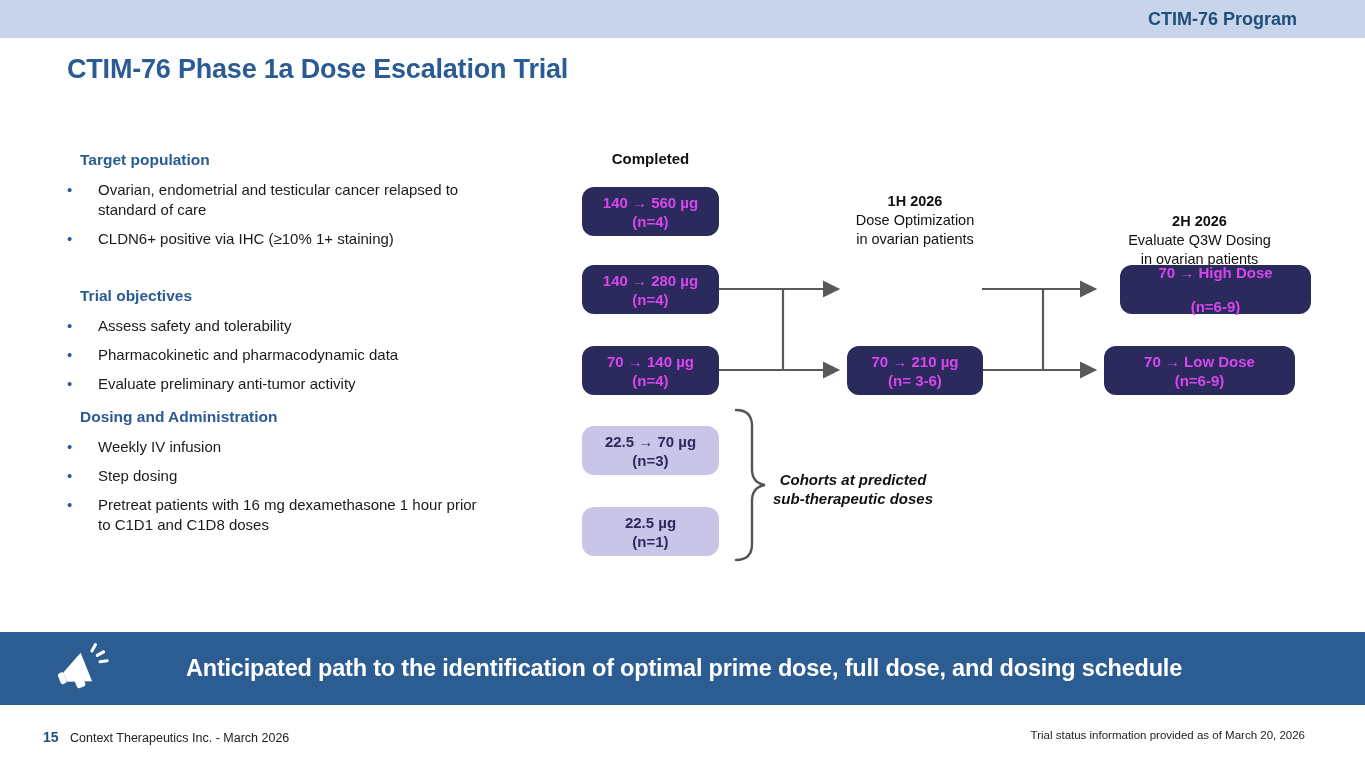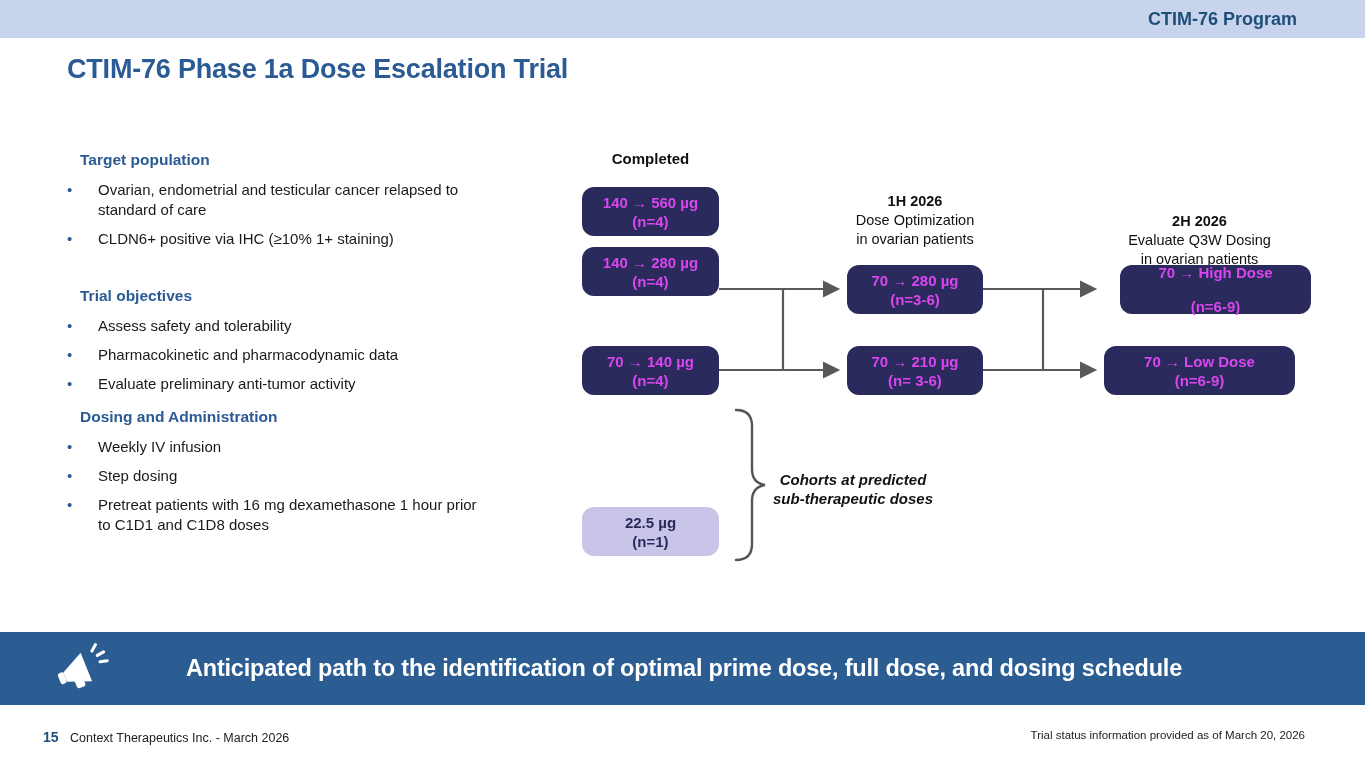--- a/index.html
+++ b/index.html
@@ -146,38 +146,38 @@
   <div class="colhead" style="left:1094px; top:192px; width:211px;margin-top:20px;">
     <div class="l1">2H 2026</div>
     <div>Evaluate Q3W Dosing</div>
     <div>in ovarian patients</div>
   </div>
 
   <div class="box navy" style="left:582px; top:187px;">
     <div>140 → 560 µg</div>
     <div>(n=4)</div>
   </div>
-  <div class="box navy" style="left:582px; top:247px;">
+  <div class="box navy" style="left:582px; top:265px;">
     <div>140 → 280 µg</div>
     <div>(n=4)</div>
   </div>
   <div class="box navy" style="left:582px; top:346px;">
     <div>70 → 140 µg</div>
     <div>(n=4)</div>
   </div>
 
+  <div class="box lav" style="left:582px; top:426px;">
+    <div>22.5 → 70 µg</div>
+    <div>(n=3)</div>
+  </div>
   <div class="box lav" style="left:582px; top:507px;">
     <div>22.5 µg</div>
     <div>(n=1)</div>
   </div>
 
-  <div class="box navy" style="left:847px; top:265px; width:136px;">
-    <div>70 → 280 µg</div>
-    <div>(n=3-6)</div>
-  </div>
   <div class="box navy" style="left:847px; top:346px; width:136px;">
     <div>70 → 210 µg</div>
     <div>(n= 3-6)</div>
   </div>
 
   <div class="box navy" style="left:1120px; top:265px; width:191px;gap:15px;">
     <div>70 → High Dose</div>
     <div>(n=6-9)</div>
   </div>
   <div class="box navy" style="left:1104px; top:346px; width:191px;justify-content:center;">

